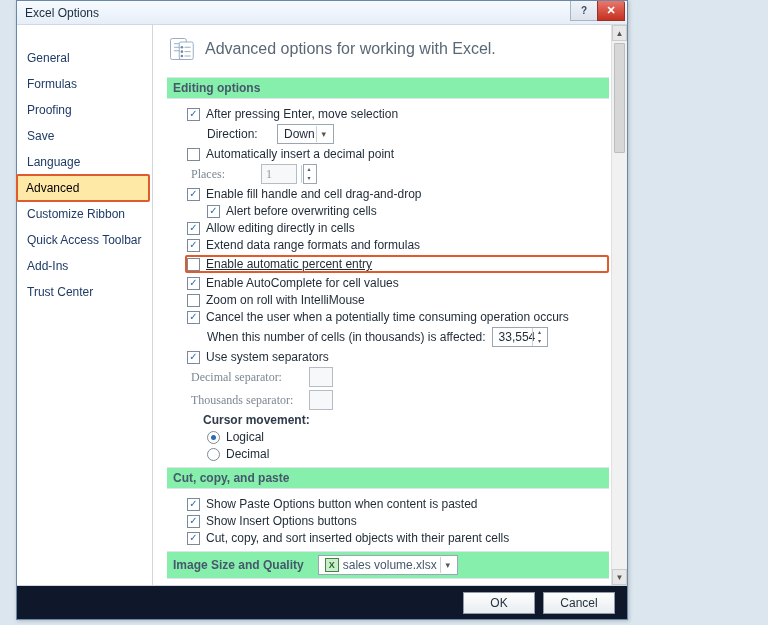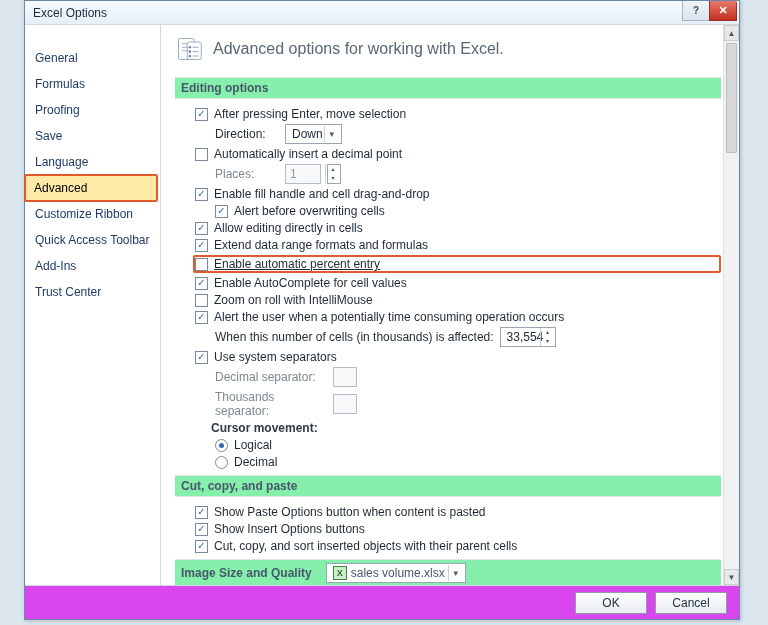--- a/index.html
+++ b/index.html
@@ -7,22 +7,22 @@
     margin: 0;
     font-family: "Segoe UI", Tahoma, sans-serif;
     font-size: 12px;
     background: #dbe6ef;
     width: 768px;
     height: 625px;
     overflow: hidden;
   }
   .window {
     position: absolute;
-    left: 24px; top: 0;
-    width: 716px;
+    left: 16px; top: 0;
+    width: 612px;
     background: #fff;
     border: 1px solid #6b87a8;
     box-shadow: 1px 1px 4px rgba(0,0,0,0.2);
   }
   .titlebar {
     height: 24px;
     background: linear-gradient(#f7fbff, #e6eef7);
     border-bottom: 1px solid #cfd8e3;
     display: flex;
     align-items: center;
@@ -119,21 +119,21 @@
     background: #86efac;
     border-top: 1px solid #dde4eb;
     border-bottom: 1px solid #dde4eb;
     padding: 3px 6px;
     font-weight: bold;
     color: #46586c;
     margin: 6px 0 8px 0;
   }
   .row { display:flex; align-items:center; gap:6px; margin: 3px 0 3px 20px; color:#1f2a36;}
   .row.sub { margin-left: 40px; }
-  .row.sub2 { margin-left: 40px; color:#7d8791; }
+  .row.sub2 { margin-left: 24px; color:#7d8791;font-family:Liberation Serif, serif; }
   .chk {
     width: 13px; height: 13px;
     border: 1px solid #7a8a9a;
     background: #fff;
     display:inline-flex;align-items:center;justify-content:center;
     font-size: 10px; color:#2b6cb0; line-height:1;
   }
   .chk.on::before { content:"✓"; }
   .rad {
     width:13px;height:13px;border-radius:50%;
@@ -166,21 +166,21 @@
     border-left:1px solid #c7cfd7;font-size:6px;line-height:9px;text-align:center;color:#555;
   }
   .hl-red { border:2px solid #df5a2d; border-radius:2px; padding:0 2px; margin-left:18px !important;text-decoration:underline; }
   .hl-red .chk { margin-left:-2px; }
 
   .labelw { display:inline-block; width: 64px; }
   .labelw2 { display:inline-block; width: 112px; color:#7d8791;}
   .bold { font-weight:bold; color:#2e3a47;}
   .footer {
     border-top:1px solid #cfd7df;
-    background:#d946ef;
+    background:#0f172a;
     height: 34px;
     display:flex;align-items:center;justify-content:flex-end;
     padding:4px 12px; gap:8px;
   }
   .btn {
     min-width:72px; height:22px;
     border:1px solid #8e9bab;
     background: linear-gradient(#fdfdfd,#e9edf1);
     display:inline-flex;align-items:center;justify-content:center;
     font-size:12px;color:#25333f;
@@ -275,21 +275,21 @@
         <div class="row">
           <span class="chk on"></span>
           <label>Enable AutoComplete for cell values</label>
         </div>
         <div class="row">
           <span class="chk"></span>
           <label>Zoom on roll with IntelliMouse</label>
         </div>
         <div class="row">
           <span class="chk on"></span>
-          <label>Alert the user when a potentially time consuming operation occurs</label>
+          <label>Cancel the user when a potentially time consuming operation occurs</label>
         </div>
         <div class="row sub">
           <label>When this number of cells (in thousands) is affected:</label>
           <span class="spin">33,554</span>
         </div>
         <div class="row">
           <span class="chk on"></span>
           <label>Use system separators</label>
         </div>
         <div class="row sub2">

